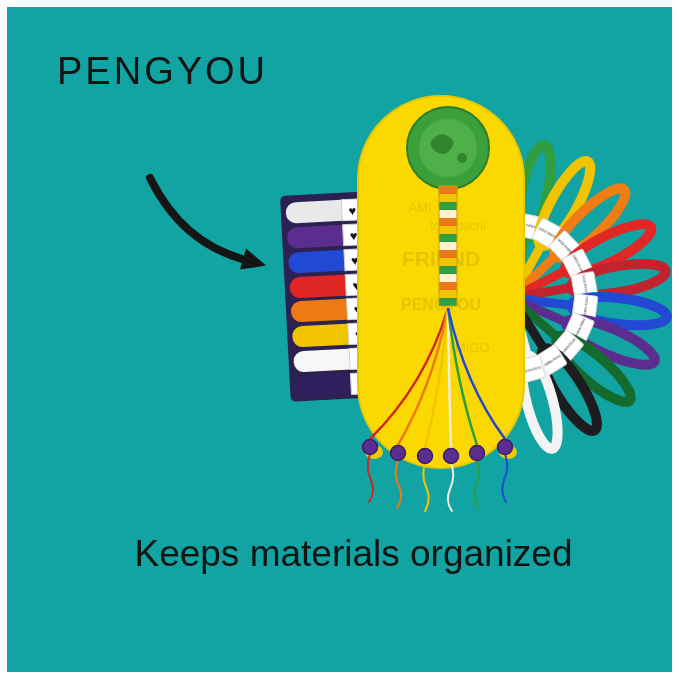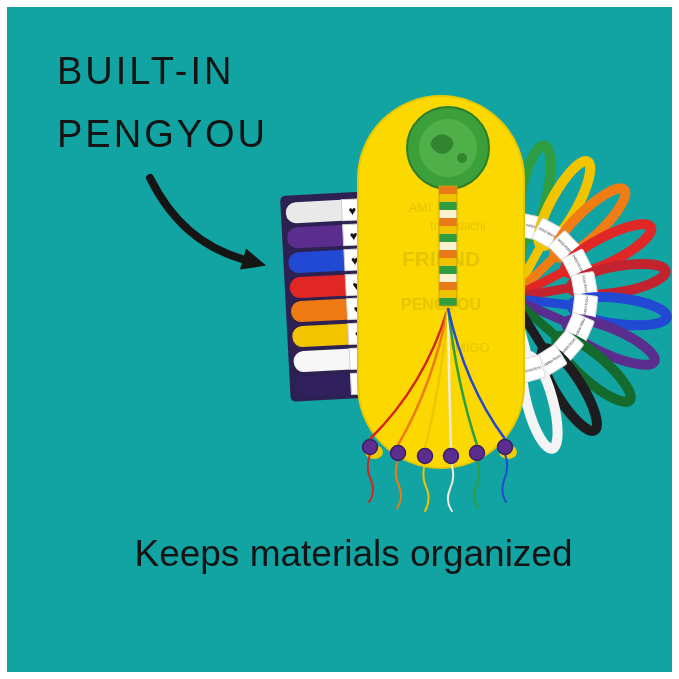--- a/index.html
+++ b/index.html
@@ -23,21 +23,20 @@
     text-align:center;font-size:37px;font-weight:400;
     color:#141414;line-height:67px;
   }
 </style>
 </head>
 <body>
 
 <div class="teal-bg"></div>
 
 <div class="headline">
-  <div>BUILT-IN</div>
   <div>PENGYOU</div>
 </div>
 
 <svg class="scene" width="679" height="679" viewBox="0 0 679 679">
 
   <g transform="translate(280,196) rotate(-3)">
     <rect x="0" y="0" width="104" height="206" rx="5" fill="#2C2150"></rect>
 
     <rect x="5" y="7" width="94" height="21" rx="10" fill="#E9E9E9"></rect>
     <rect x="61" y="7" width="21" height="21" fill="#ffffff" stroke="#cfcfcf"></rect>

